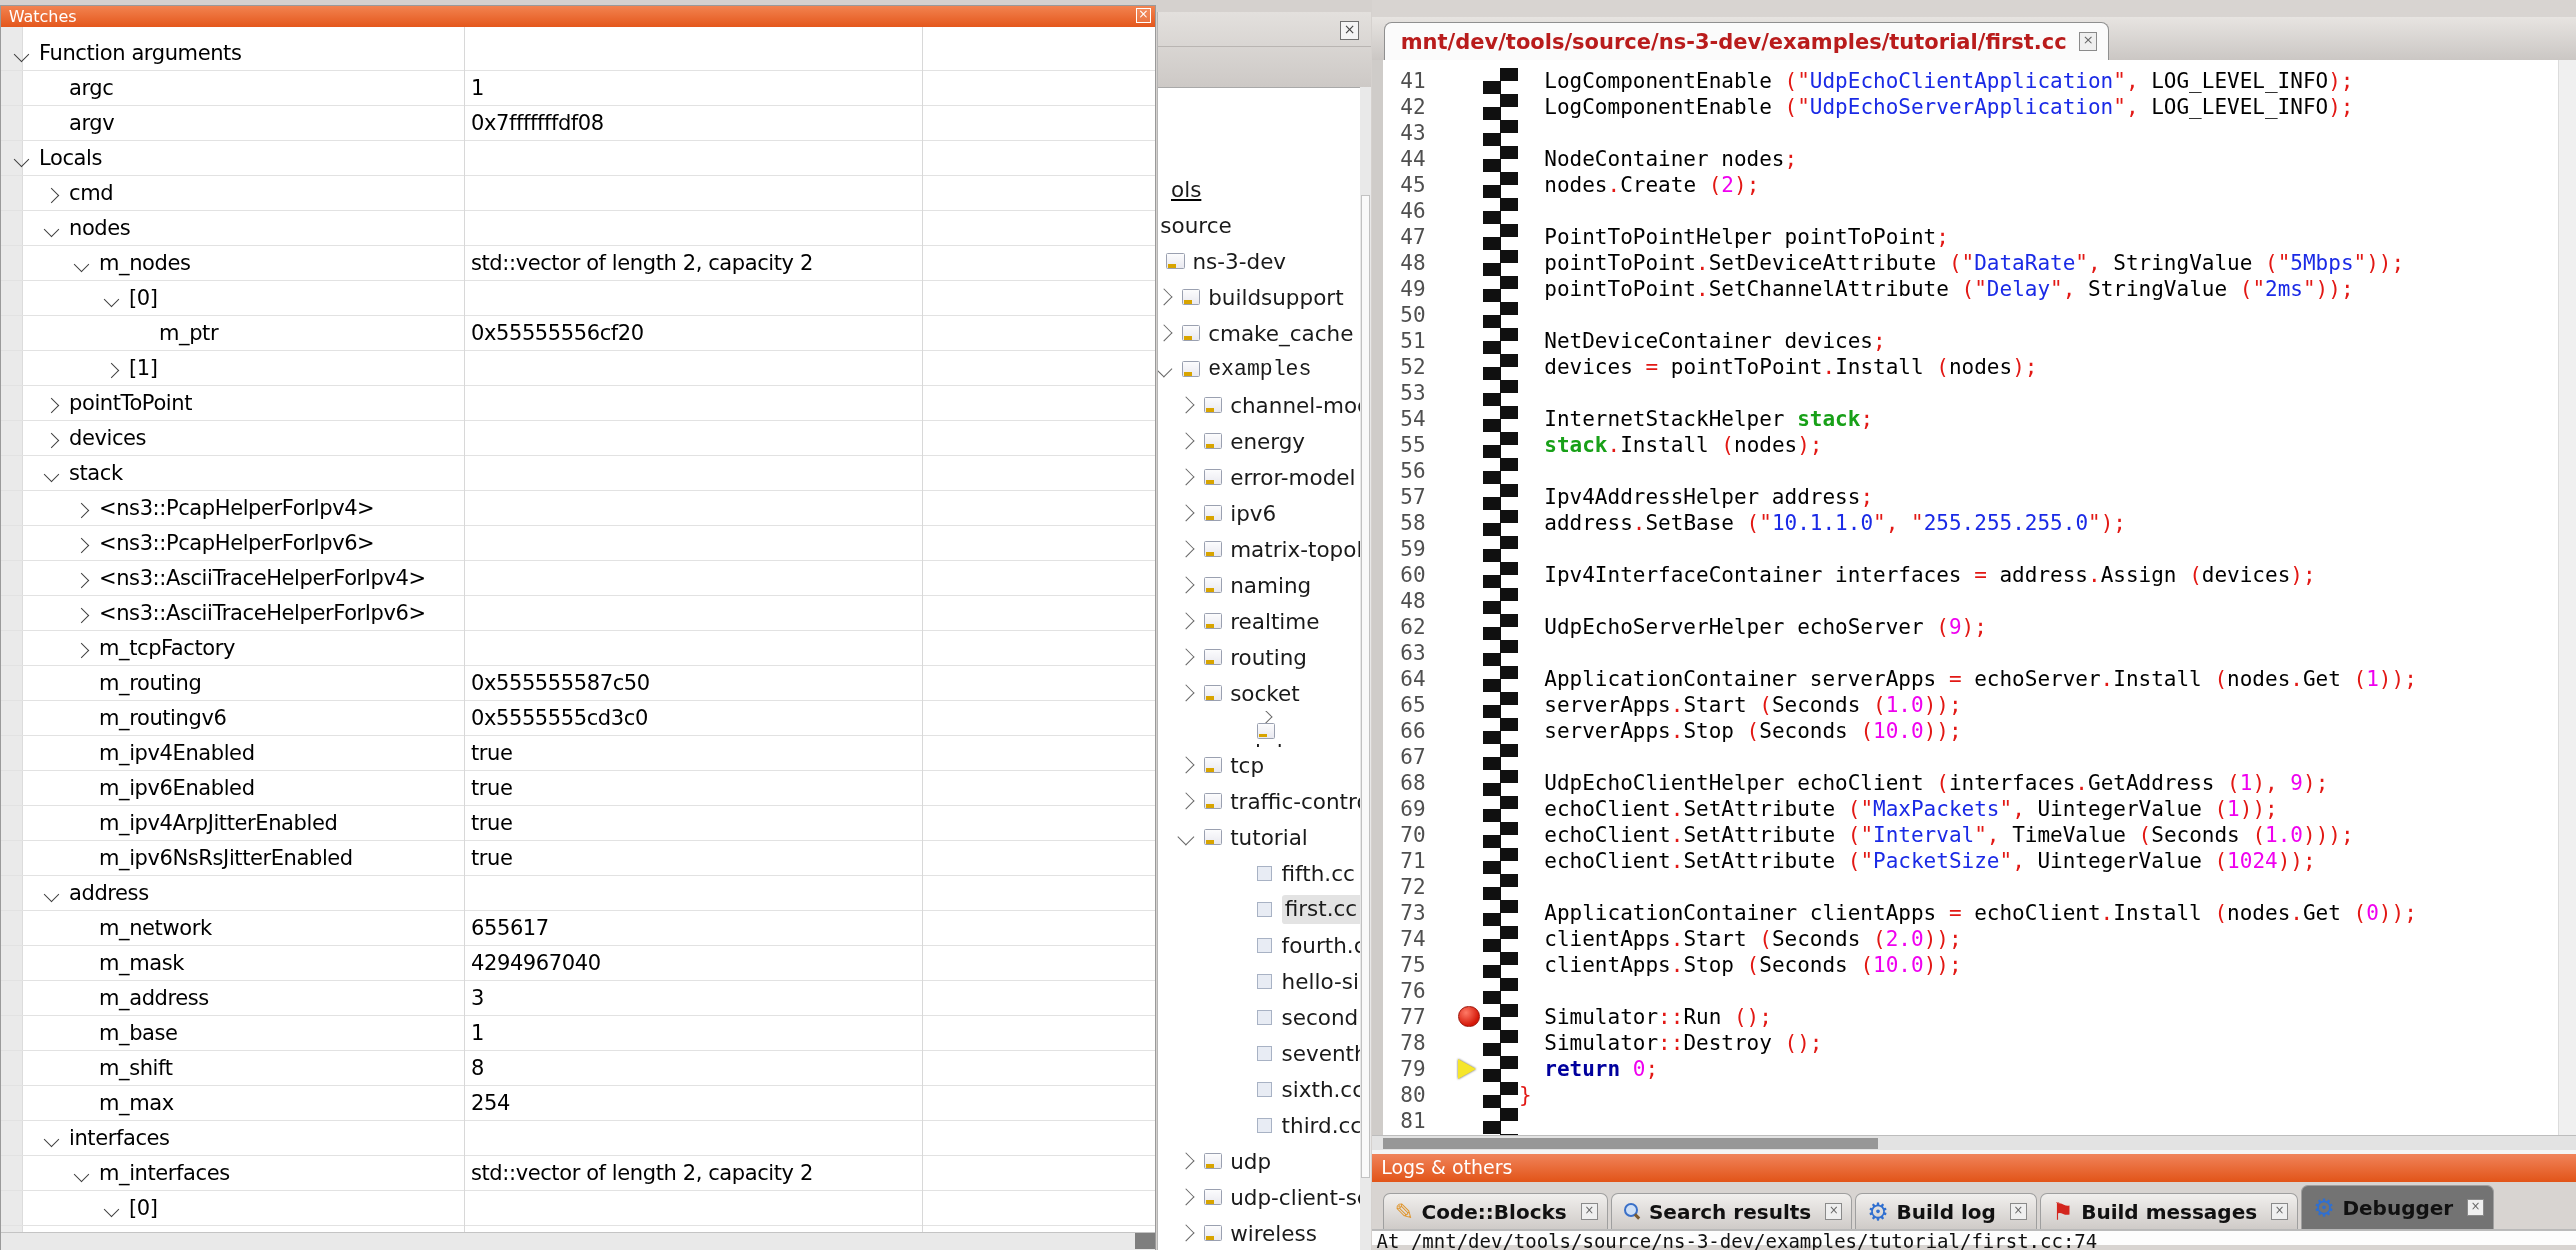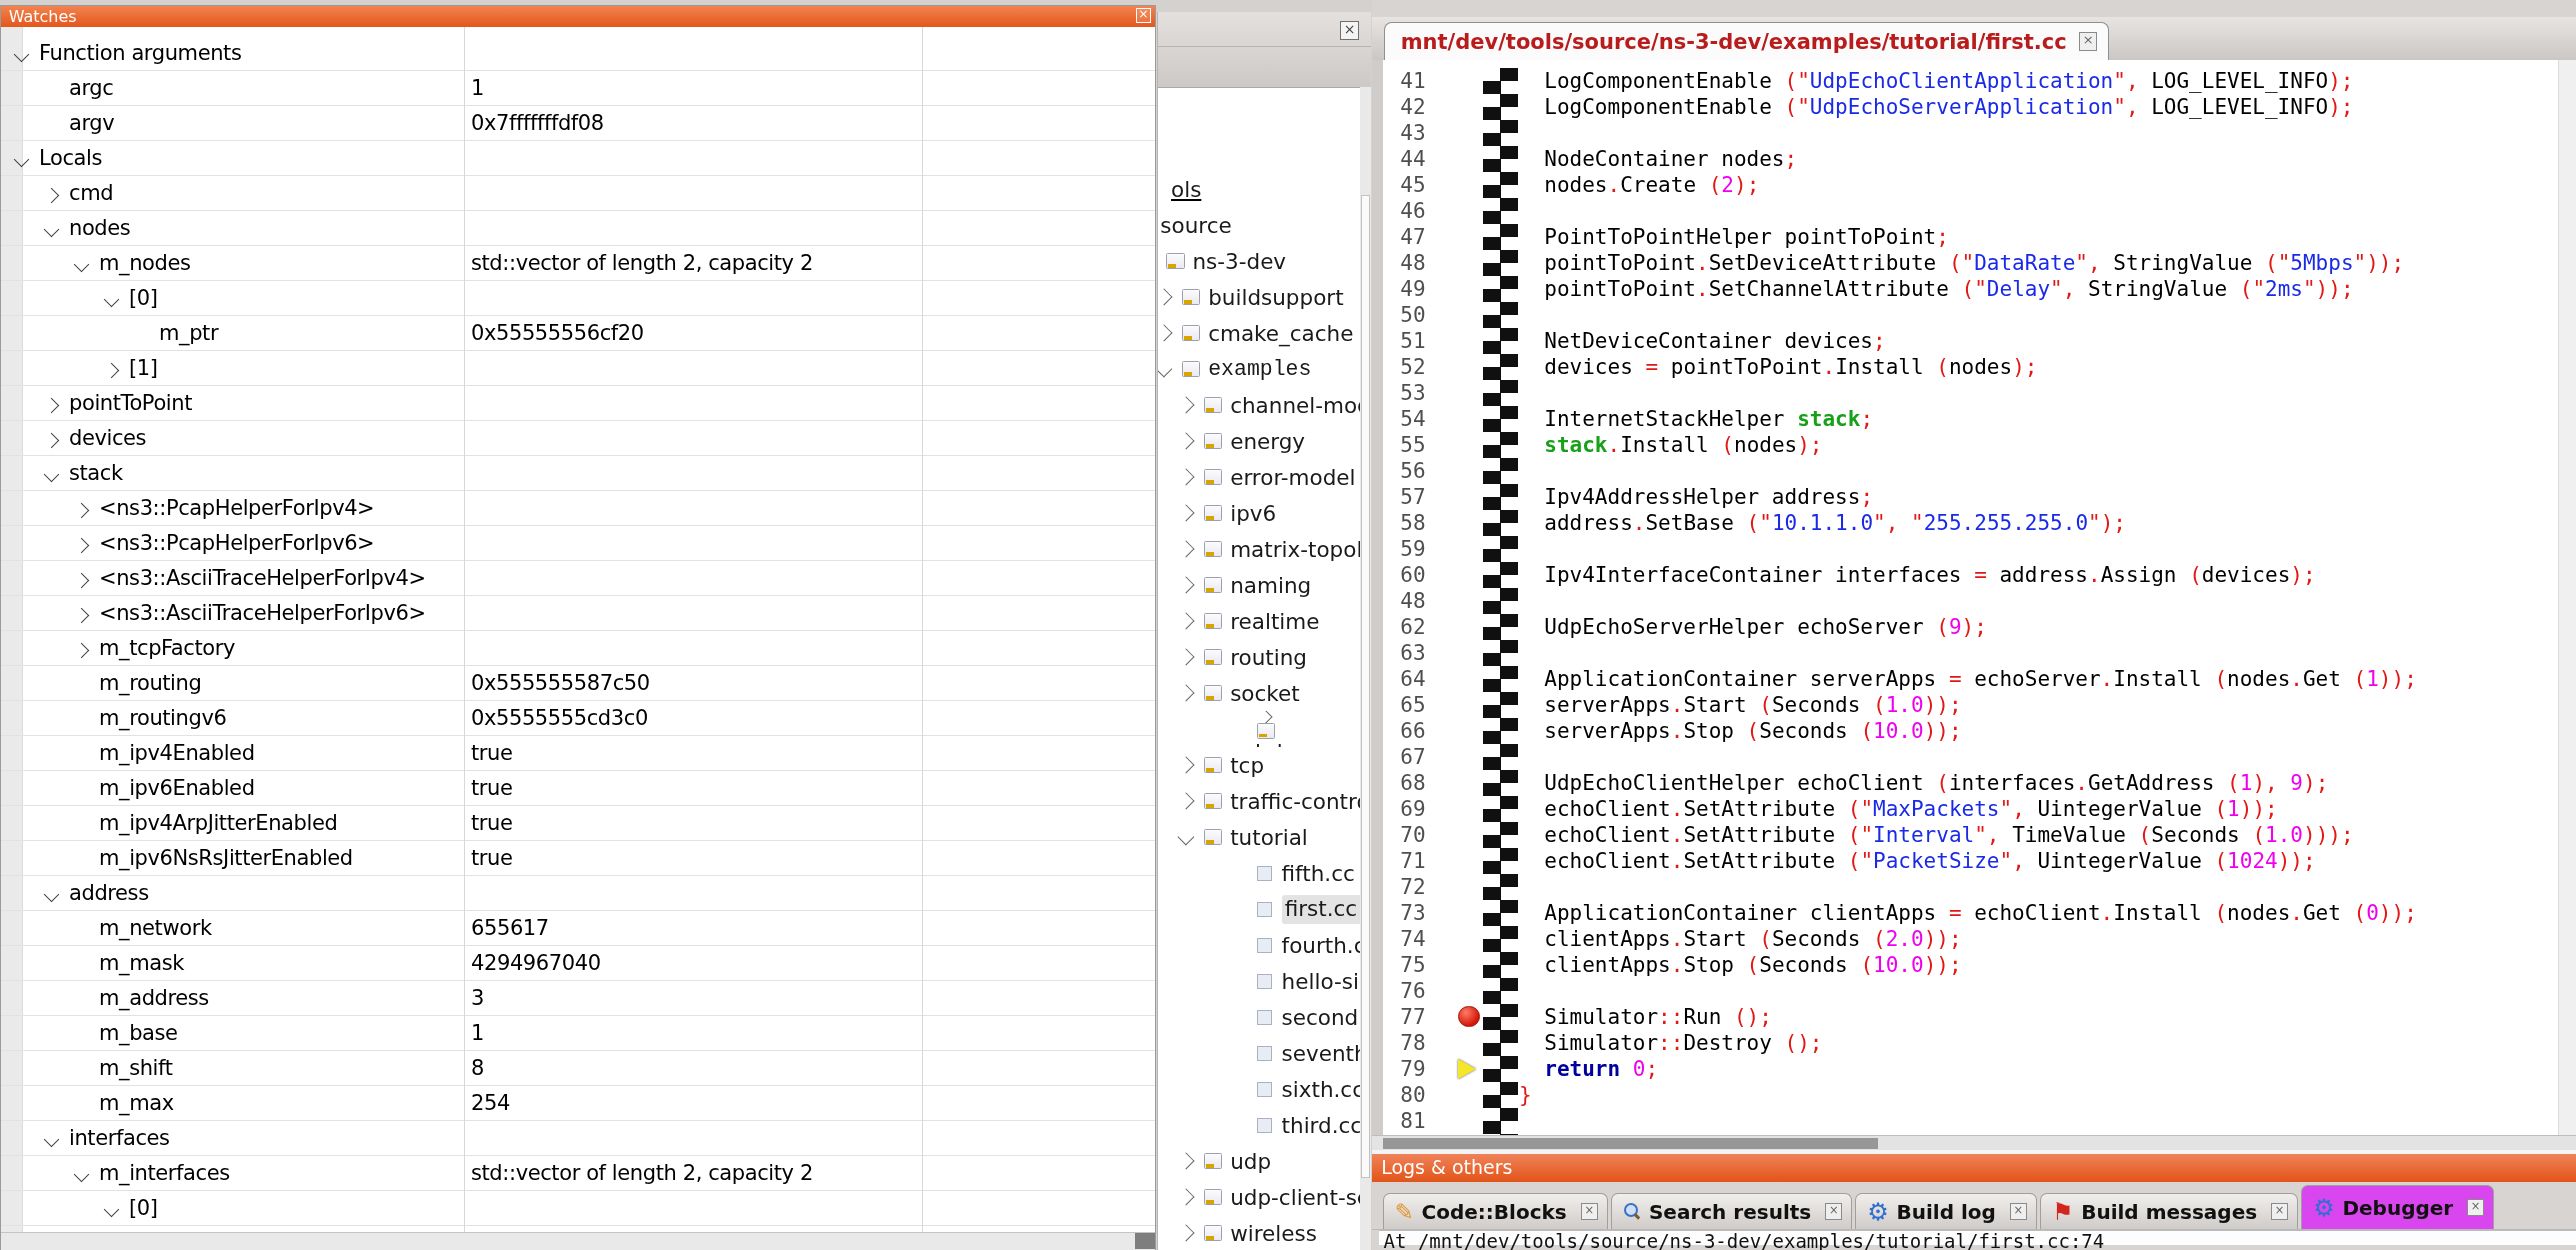--- a/index.html
+++ b/index.html
@@ -61,31 +61,31 @@
   .bp-icon{position:absolute;left:86px;top:2.3px;width:21.5px;height:21.5px;border-radius:50%;background:radial-gradient(circle at 35% 30%,#ff7a66,#d41708 70%);border:0.8px solid #9c0f05;box-sizing:border-box;}
   .arrow-icon{position:absolute;left:86px;top:3.1px;width:0;height:0;border-left:18.4px solid #f6e62a;border-top:10px solid transparent;border-bottom:10px solid transparent;filter:drop-shadow(0 0 0.8px #555);}
   #code-hscroll{position:absolute;left:0;top:1135px;right:0;height:14.6px;background:#e3e3e3;border-top:0.8px solid #bdbdbd;}
   #code-hthumb{position:absolute;left:10.8px;top:1.5px;width:495px;height:11.5px;background:#979797;}
   #code-hgap{position:absolute;left:0;top:1150px;right:0;height:4.6px;background:#f4f4f4;}
 
   
   #logsbar{position:absolute;left:0;top:1154px;right:0;height:28px;background:linear-gradient(#f0835a,#e25418);color:#fff;font-size:19px;line-height:27px;padding-left:9.2px;box-sizing:border-box;}
   #logtabs{position:absolute;left:0;top:1182px;right:0;height:48px;background:#d8d4d1;border-bottom:0.8px solid #b9b9b9;display:flex;align-items:flex-end;padding-left:10.8px;box-sizing:border-box;}
   .ltab{display:flex;align-items:center;height:35px;background:linear-gradient(#f1efed,#cfcbc8);border:0.8px solid #9f9f9f;border-bottom:none;border-radius:7px 7px 0 0;padding:0 9.2px 0 10.8px;margin-right:3.1px;}
-  .ltab.active{height:43px;background:#d946ef;}
+  .ltab.active{height:43px;background:#737373;}
   .ltab-label{font-size:20px;font-weight:600;color:#111;margin-left:7.7px;white-space:nowrap;}
   .ltab.active .ltab-label{font-weight:800;}
   .lxbox{display:inline-block;width:17px;height:17px;border:1.5px solid #8a8a8a;box-sizing:border-box;background:#efefef;color:#666;font-size:11.5px;line-height:13px;text-align:center;margin-left:14px;}
   .pencil-icon::before{content:"\270E";color:#e0962e;font-size:23px;}
   .gear-icon::before{content:"\2699";color:#2f6fd0;font-size:24px;}
   .flag-icon::before{content:"\2691";color:#d3251d;font-size:24px;}
   .search-icon{position:relative;width:18.4px;height:18.4px;display:inline-block;}
   .search-icon::before{content:"";position:absolute;left:0.8px;top:0.8px;width:10px;height:10px;border:2.3px solid #3a70c8;border-radius:50%;background:#cfe0f6;}
   .search-icon::after{content:"";position:absolute;left:11.5px;top:12.3px;width:6.1px;height:3.1px;background:#7a5a30;transform:rotate(45deg);}
-  #dbg-status{position:absolute;left:7px;top:1230px;right:0;height:15px;background:#fdfdfd;border-top:0.8px solid #bbb;font-family:"DejaVu Sans Mono",monospace;font-size:19px;line-height:20px;color:#111;padding-left:4.6px;box-sizing:border-box;white-space:nowrap;}
+  #dbg-status{position:absolute;left:0;top:1230px;right:0;height:15px;background:#fdfdfd;border-top:0.8px solid #bbb;font-family:"DejaVu Sans Mono",monospace;font-size:19px;line-height:20px;color:#111;padding-left:4.6px;box-sizing:border-box;white-space:nowrap;}
 </style>
 </head>
 <body>
 
 <div id="screen">
 
   <div id="watches">
     <div id="watches-title">
       <span>Watches</span>
       <span class="wx">×</span>

